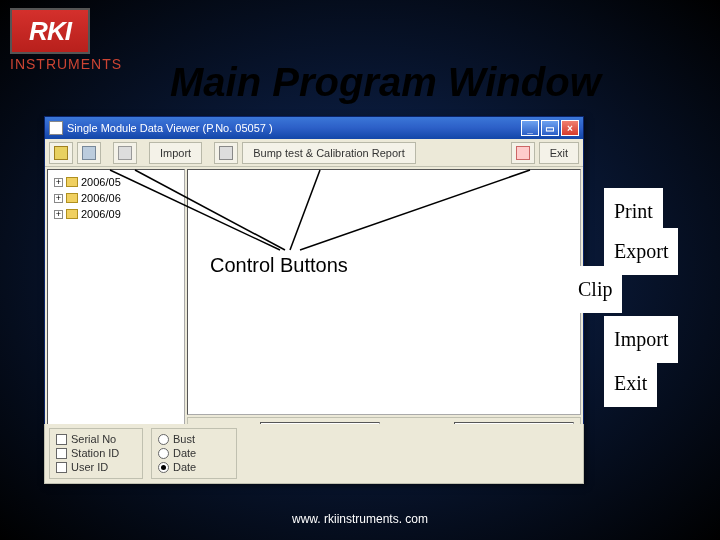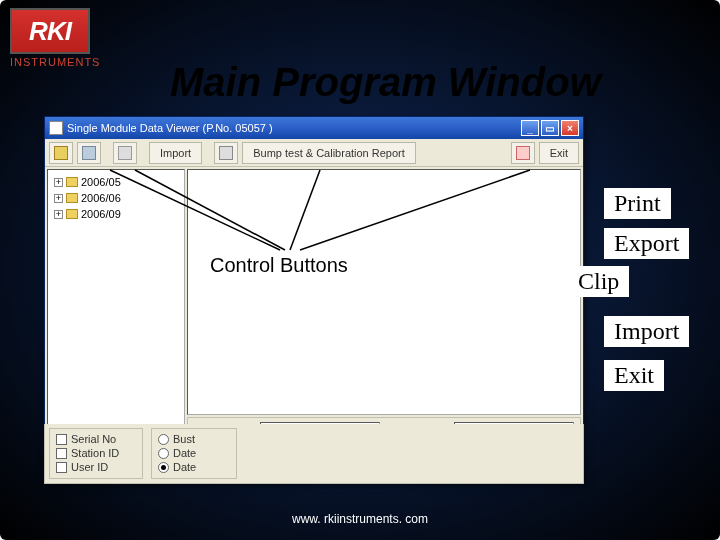--- a/index.html
+++ b/index.html
@@ -1,30 +1,29 @@
 <!DOCTYPE html>
 <html><head>
 <meta charset="utf-8">
 <style>
   * { box-sizing: border-box; margin: 0; padding: 0; }
   html, body { width: 720px; height: 540px; overflow: hidden; font-family: Arial, sans-serif; }
   .stage {
     width: 720px; height: 540px; position: relative;
     background: radial-gradient(ellipse at center, #1a3a6a 0%, #0a1a3a 40%, #000 100%);
-    border-radius: 6px;
   }
   
   .logo { position: absolute; top: 8px; left: 10px; }
   .logo-box {
     width: 80px; height: 46px; background: linear-gradient(#d4302c,#b8201c);
     border: 2px solid #555; display:flex; align-items:center; justify-content:center;
     color:#fff; font-weight:900; font-size:26px; font-style:italic;
     font-family: Arial, sans-serif; letter-spacing:-1px;
   }
-  .logo-sub { color:#c43; font-size:11px; letter-spacing:1px; text-align:right; margin-top:2px; }
+  .logo-sub { color:#c43; font-size:14px; letter-spacing:1px; text-align:right; margin-top:2px; }
   
   .title {
     position:absolute; top:60px; left:170px; width:480px;
     color:#000; font-size:40px; font-weight:bold; font-style:italic;
     font-family: Arial, sans-serif;
   }
   
   .app {
     position:absolute; top:116px; left:44px; width:540px; height:368px;
     background:#ece9d8; border:1px solid #0a246a;
@@ -107,21 +106,21 @@
   .chk { width:11px; height:11px; border:1px solid #666; background:#fff; }
   .rad { width:11px; height:11px; border:1px solid #666; border-radius:50%; background:#fff; display:flex;align-items:center;justify-content:center;}
   .rad.sel::after { content:""; width:5px; height:5px; background:#000; border-radius:50%; }
   
   .annot-box {
     position:absolute; background:#fff; color:#000; font-size:20px; font-family:Arial,sans-serif;
     padding:4px 10px 6px 10px; text-align:left;
   }
   .annot-label {
     position:absolute; background:#fff; color:#000; font-family:"Times New Roman",serif;
-    font-size:24px; padding:2px 10px;
+    font-size:20px; padding:12px 10px;
   }
   .footer-url {
     position:absolute; bottom:14px; left:0; width:720px; text-align:center;
     color:#fff; font-size:12px; font-family:Arial,sans-serif;
   }
   
   svg.arrows { position:absolute; top:0; left:0; width:720px; height:540px; pointer-events:none; }
 </style>
 </head>
 <body>

